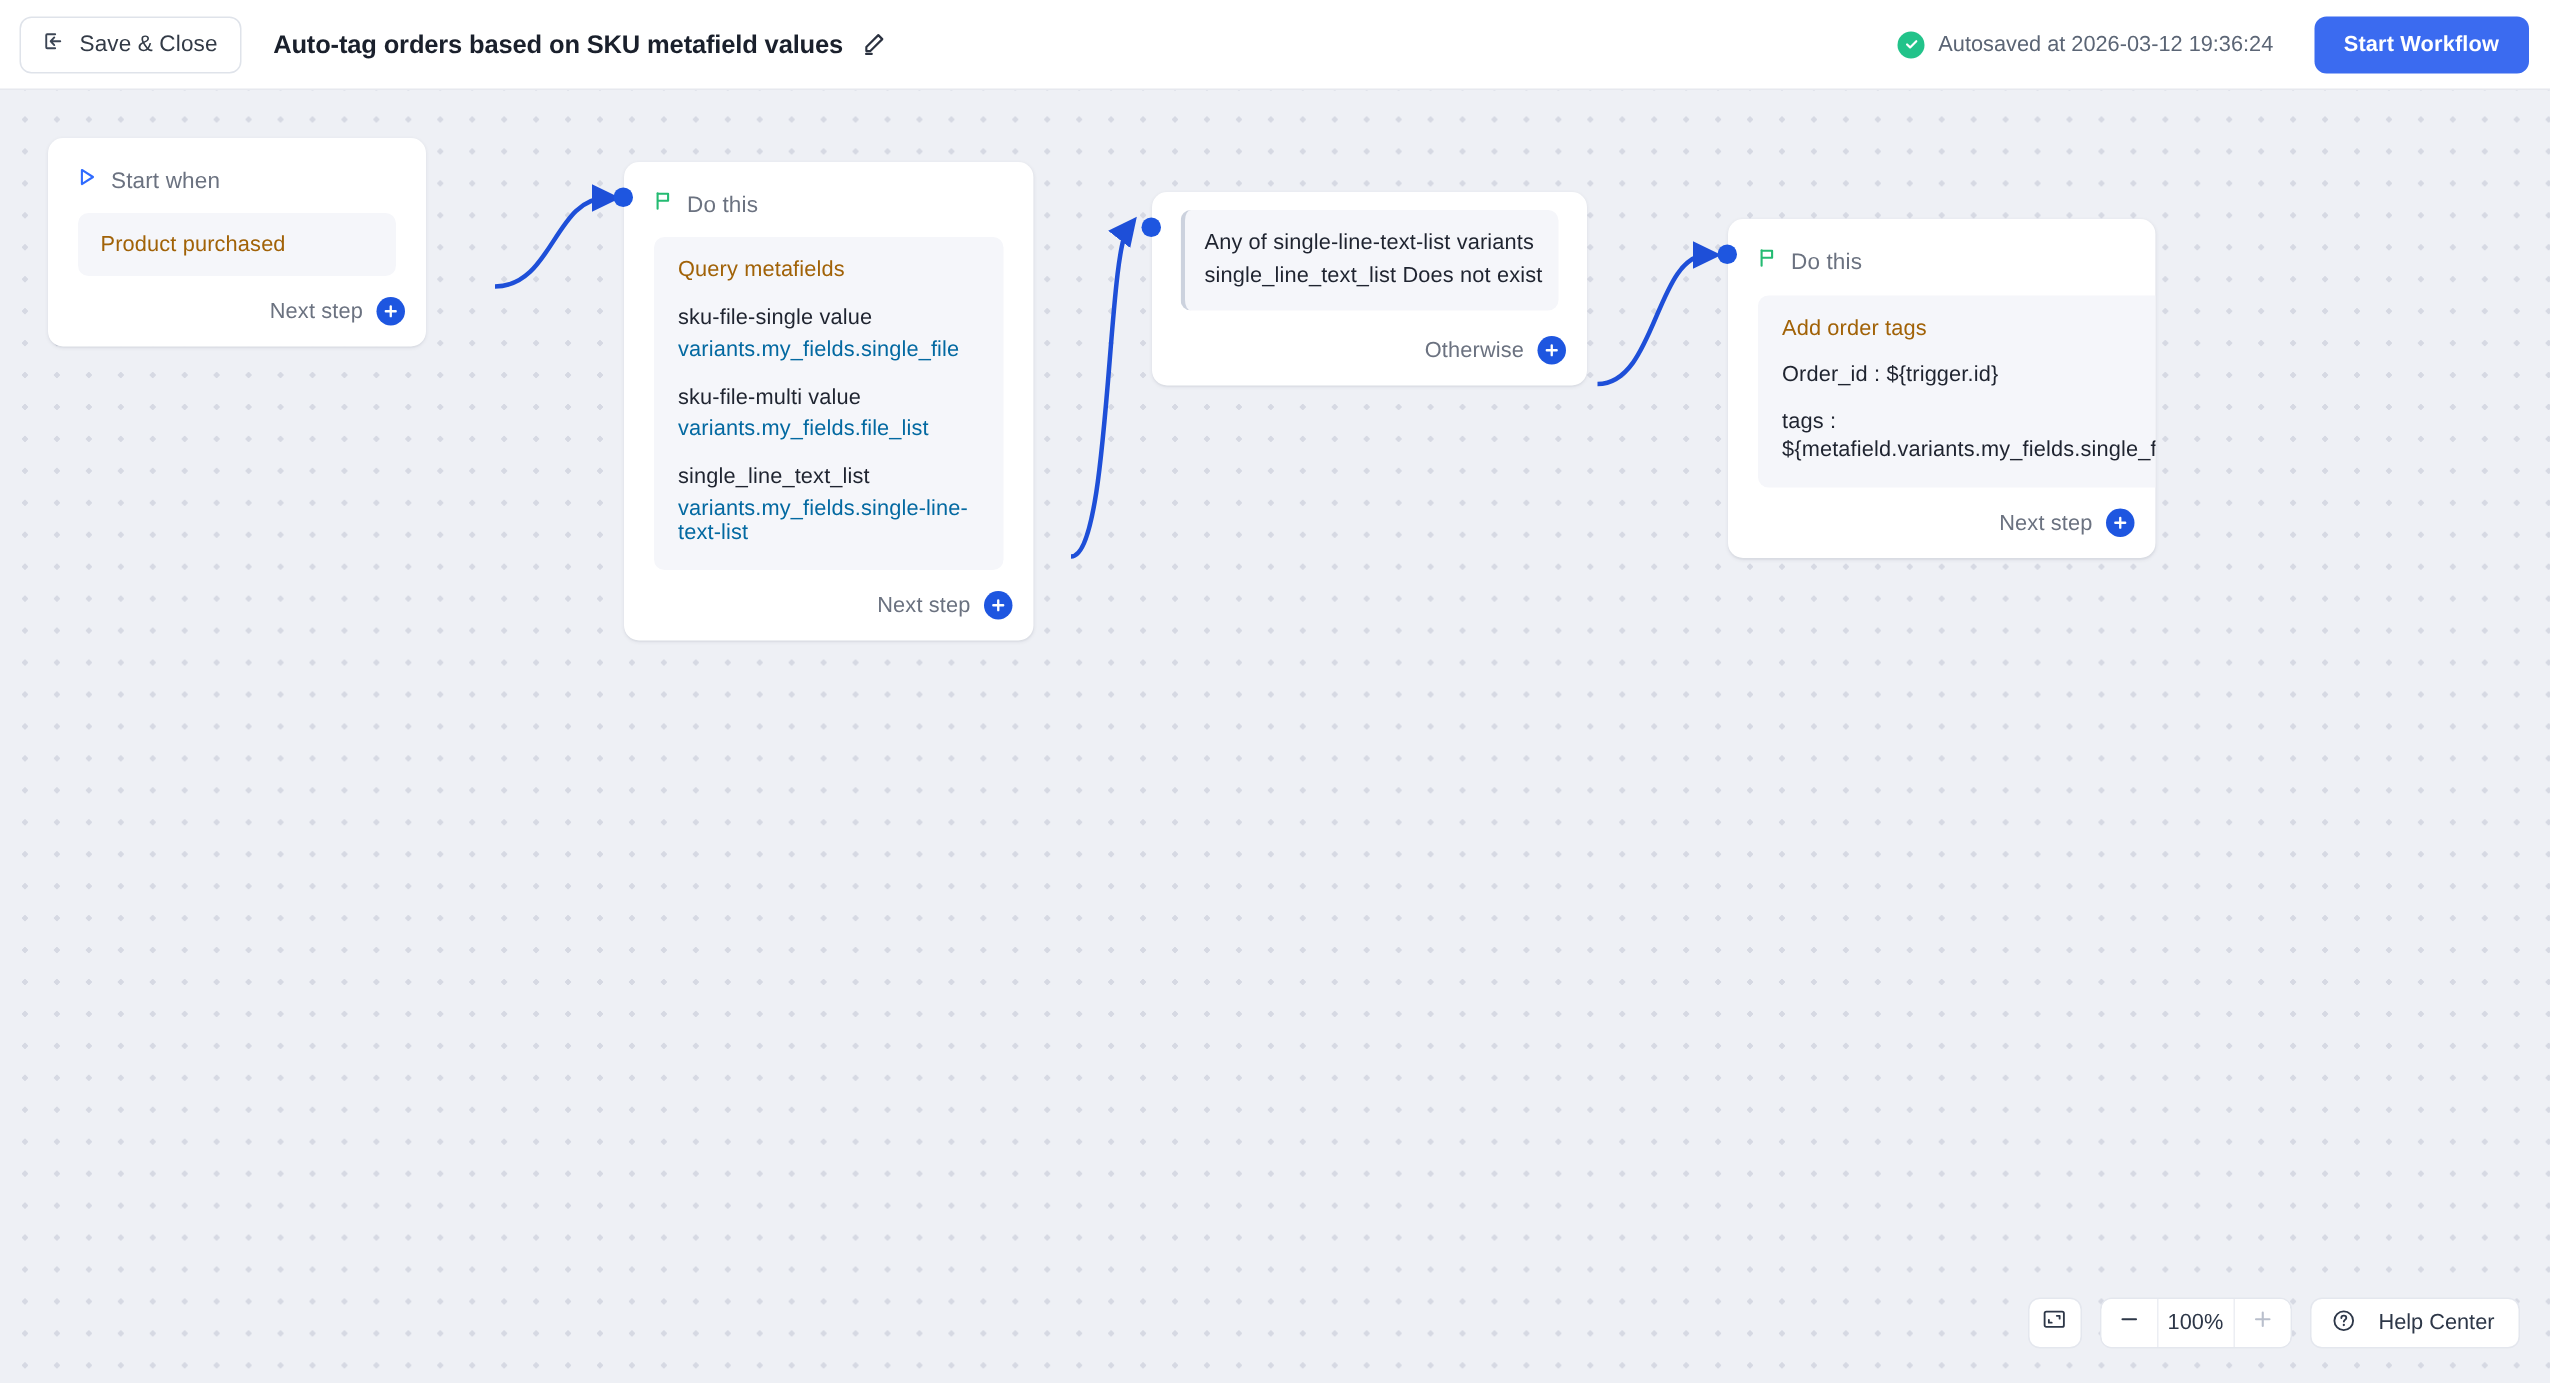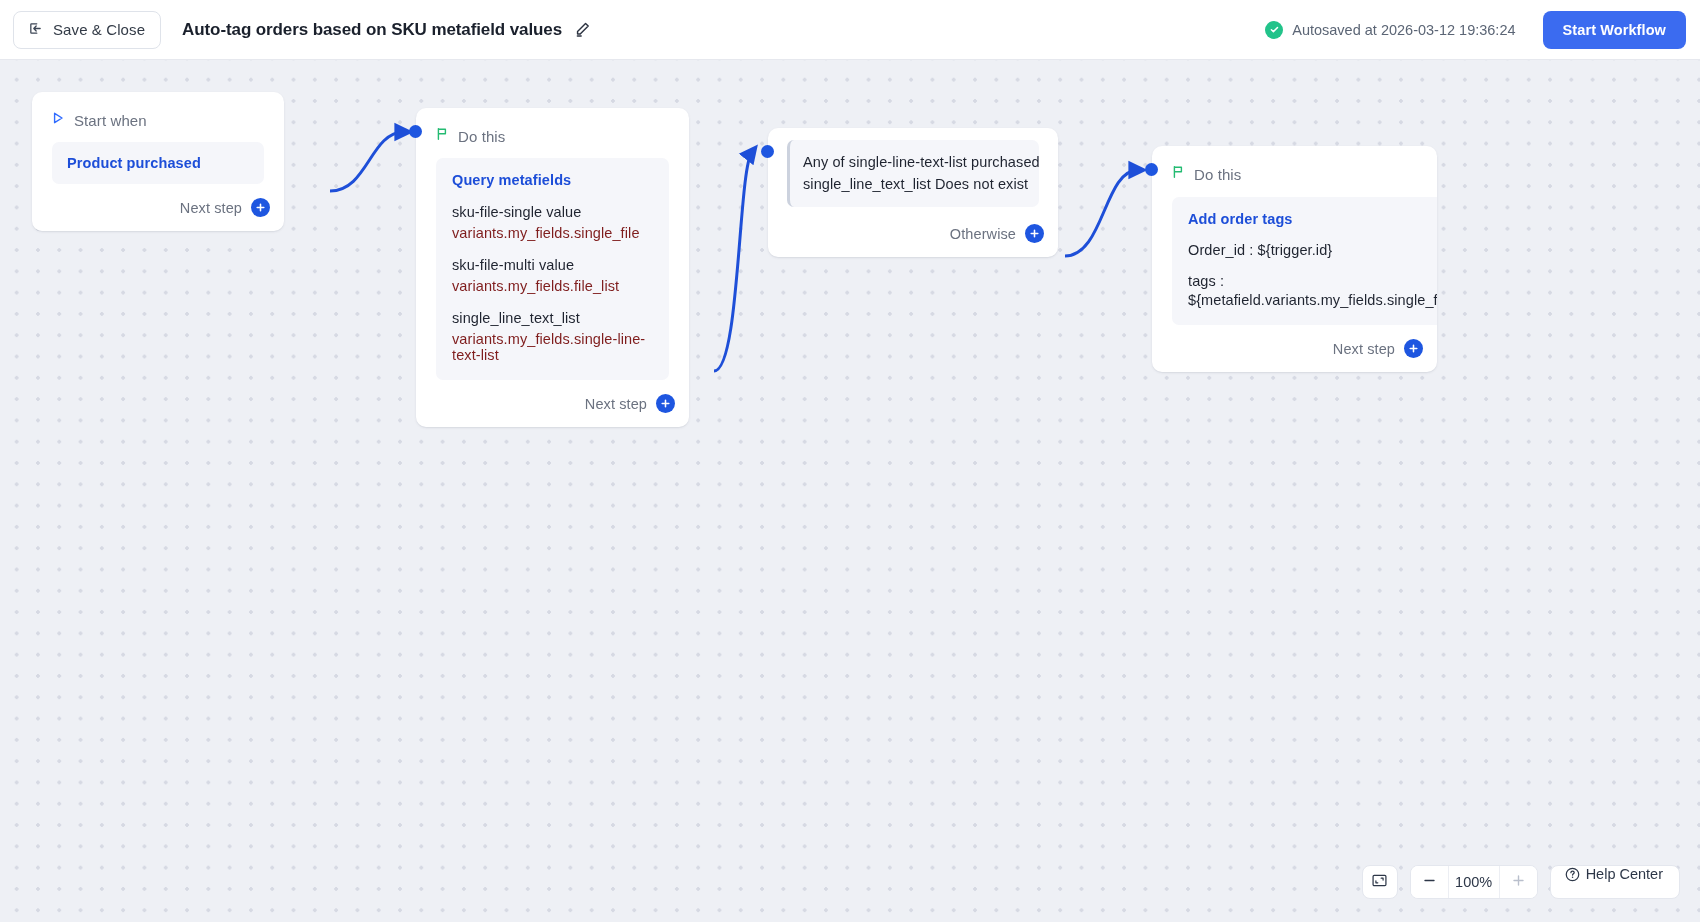--- a/index.html
+++ b/index.html
@@ -93,23 +93,23 @@
   .node-head-label {
     font-size: 15px; color: #6b7280; letter-spacing: .1px;
   }
   .node-body { padding: 10px 20px 0 20px; }
 
   .chip {
     background: #f5f6fa;
     border-radius: 7px;
     padding: 13px 15px;
   }
-  .chip-title { font-size: 14.5px; color: #1d4ed8; font-weight: bold; letter-spacing: .1px;}
+  .chip-title { font-size: 14.5px; color: #a16207; font-weight: normal; letter-spacing: .1px;}
   .field-name { font-size: 14.5px; color: #1f2430; margin-top: 16px; letter-spacing: .1px;}
-  .field-path { font-size: 14.5px; color: #7f1d1d; margin-top: 5px; letter-spacing: .1px;}
+  .field-path { font-size: 14.5px; color: #0369a1; margin-top: 5px; letter-spacing: .1px;}
   .kv { font-size: 14.5px; color: #1f2430; margin-top: 15px; letter-spacing: .1px; }
   .kv-wrap { white-space: nowrap; }
 
   .cond-chip {
     background: #f5f6fa; border-radius: 7px;
     padding: 11px 14px 12px 13px;
     border-left: 3px solid #ccd2de;
     white-space: nowrap;
   }
   .cond-line { font-size: 14.5px; color: #1f2430; line-height: 22px; letter-spacing: .1px;}
@@ -165,21 +165,21 @@
   .zoom-btn.disabled { cursor: default; }
   .zoom-level {
     font-size: 14.5px; color: #2d3748; padding: 0 6px;
     min-width: 52px; text-align: center;
     border-left: 1px solid #eceef3; border-right: 1px solid #eceef3;
     height: 34px; display: flex; align-items: center; justify-content: center;
   }
   .help-btn {
     height: 34px; padding: 0 16px 0 13px;
     background: #fff; border: 1px solid #e4e7ee; border-radius: 8px;
-    display: flex; gap: 5px;
+    display: flex; align-items: center; gap: 15px;
     cursor: pointer;
     font-size: 14.5px; color: #2d3748;
   }
 </style>
 </head>
 <body>
 
 <div class="header">
 
   <div class="save-close-btn">
@@ -287,21 +287,21 @@
             <path d="M6 2.4v7.2M2.4 6h7.2" stroke="#fff" stroke-width="1.7" stroke-linecap="round"></path>
           </svg>
       </span>
     </div>
   </div>
 
   <div class="anchor-dot" style="left:761px; top:85px;"></div>
   <div class="node" style="left:768px; top:68px; width:290px;">
     <div class="node-body" style="padding:12px 19px 0 19px;">
       <div class="cond-chip">
-        <div class="cond-line">Any of single-line-text-list purchased</div>
+        <div class="cond-line">Any of single-line-text-list variants</div>
         <div class="cond-line">single_line_text_list Does not exist</div>
       </div>
     </div>
     <div class="branch-row" style="padding-top:17px; padding-bottom:14px;">
       <span class="branch-label">Otherwise</span>
       <span class="plus-btn">
         <svg width="11" height="11" viewBox="0 0 12 12">
             <path d="M6 2.4v7.2M2.4 6h7.2" stroke="#fff" stroke-width="1.7" stroke-linecap="round"></path>
           </svg>
       </span>

